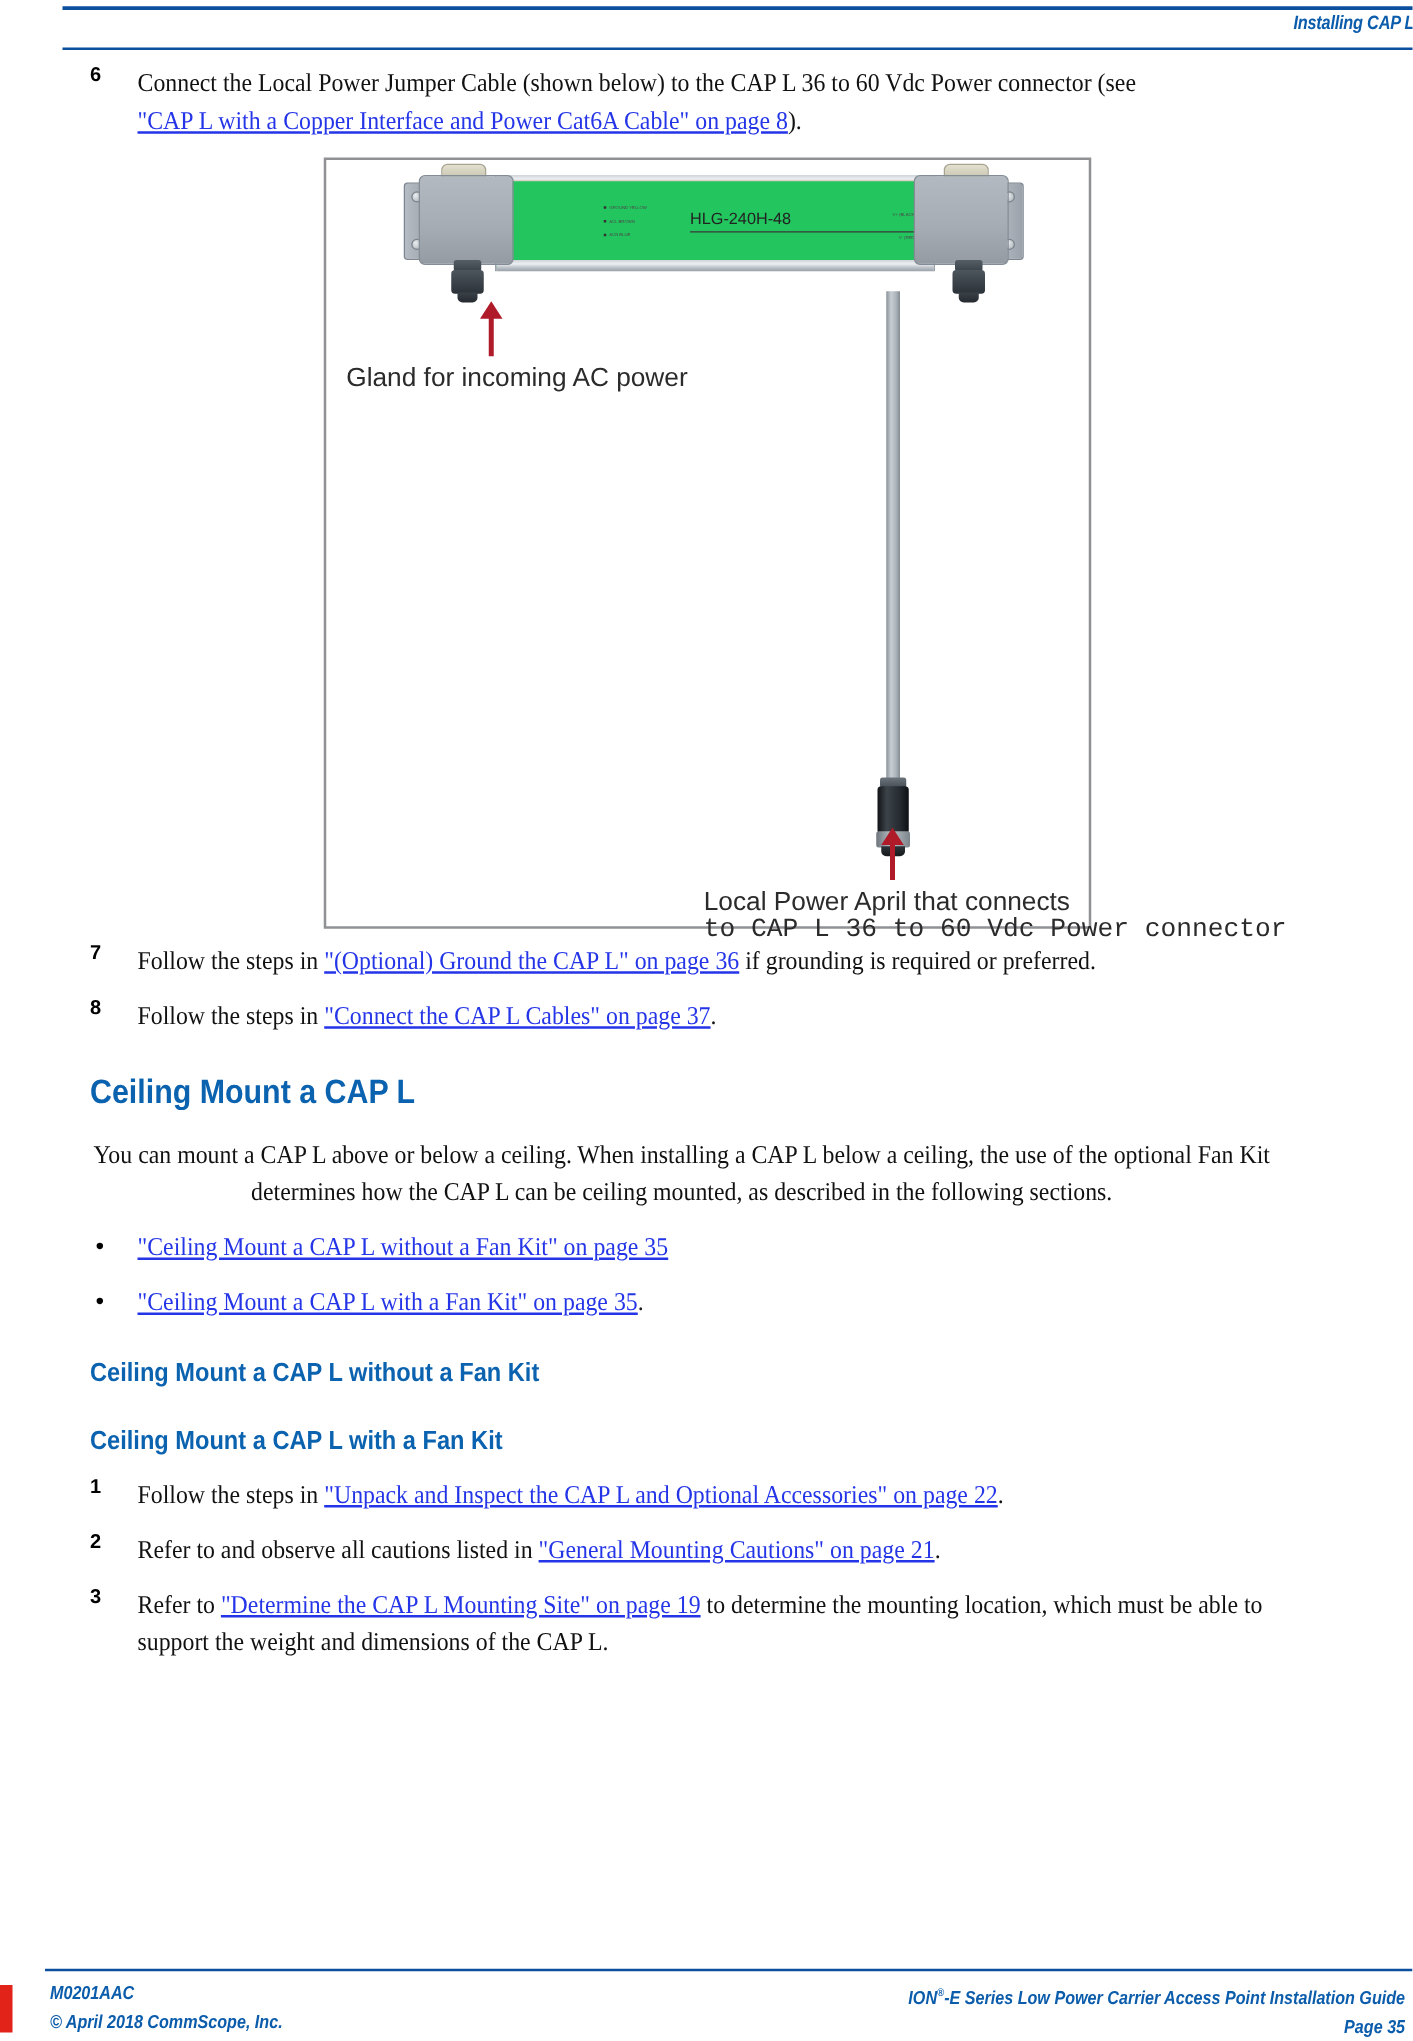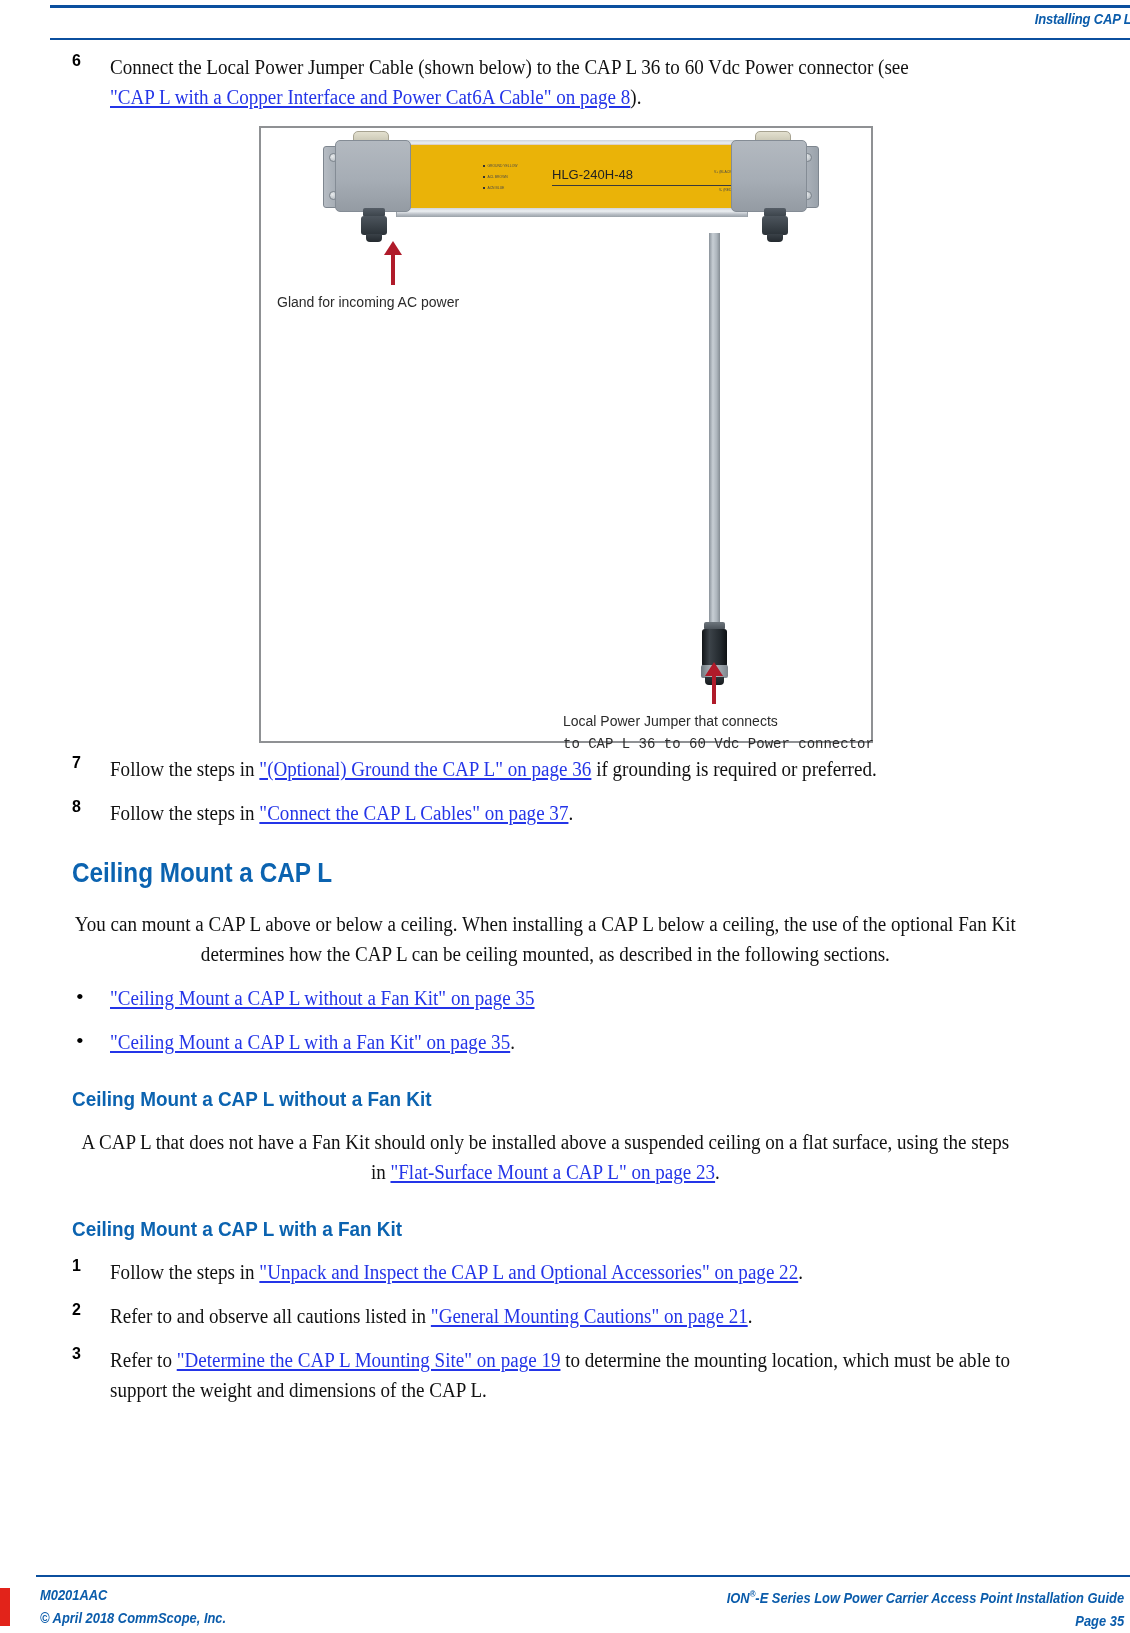--- a/index.html
+++ b/index.html
@@ -107,21 +107,21 @@
     position: absolute;
     left: 60px;
     top: 10px;
     width: 500px;
     height: 85px;
   }
   .psu-body {
     position: absolute;
     left: 75px; top: 6px;
     width: 350px; height: 72px;
-    background: #eab308;
+    background: #22c55e;
     border: 1px solid #ddd0c6;
     box-sizing: border-box;
   }
   .psu-rail {
     position: absolute;
     left: 75px;
     width: 350px;
     height: 9px;
     background: linear-gradient(to bottom,#cfd4da 0%,#eceff2 35%,#b9bfc6 70%,#9aa1a8 100%);
     border-left: 1px solid #9aa1a8;
@@ -316,21 +316,21 @@
     position: absolute;
     left: 0; top: 0;
     width: 0; height: 0;
     border-left: 9px solid transparent;
     border-right: 9px solid transparent;
     border-bottom: 14px solid #b01b2a;
   }
   .callout {
     position: absolute;
     font-family: "Liberation Sans", sans-serif;
-    font-size: 14px;
+    font-size: 21px;
     color: #2b2b2b;
     white-space: nowrap;
     line-height: 23px;
   }
 
   
   .h1 {
     font-family: "Liberation Sans", sans-serif;
     font-weight: bold;
     font-size: 27px;
@@ -509,21 +509,21 @@
       <div class="arrow-up" style="left:123px; top:113px; height:44px;">
         <div class="a-head"></div>
         <div class="a-shaft" style="height:32px;"></div>
       </div>
       <div class="callout" style="left:16px; top:163px;">Gland for incoming AC power</div>
 
       <div class="arrow-up" style="left:444px; top:534px; height:42px;">
         <div class="a-head"></div>
         <div class="a-shaft" style="height:30px;"></div>
       </div>
-      <div class="callout" style="left:302px; top:582px;">Local Power Jumper that connects</div>
+      <div class="callout" style="left:302px; top:582px;">Local Power April that connects</div>
       <div class="callout" style="left:302px; top:605px;font-family:Liberation Mono, monospace;">to CAP L 36 to 60 Vdc Power connector</div>
     </div>
   </div>
 
   <div class="step">
     <span class="step-num">7</span>
     <span class="step-text"><span>Follow the steps in </span><a class="link" href="#">"(Optional) Ground the CAP L" on page 36</a><span> if grounding is required or preferred.</span></span>
   </div>
 
   <div class="step" style="margin-top:14px;">
@@ -540,23 +540,20 @@
   <div class="bullet">
       <span class="t"><a class="link" href="#">"Ceiling Mount a CAP L without a Fan Kit" on page 35</a><span></span></span>
     </div>
 
   <div class="bullet">
       <span class="t"><a class="link" href="#">"Ceiling Mount a CAP L with a Fan Kit" on page 35</a><span>.</span></span>
     </div>
 
 
   <div class="h2">Ceiling Mount a CAP L without a Fan Kit</div>
-  <div class="para">
-      <span class="t"><span>A CAP L that does not have a Fan Kit should only be installed above a suspended ceiling on a flat surface, using the steps in </span><a class="link" href="#">"Flat-Surface Mount a CAP L" on page 23</a><span>.</span></span>
-    </div>
 
   <div class="h2">Ceiling Mount a CAP L with a Fan Kit</div>
 
   <div class="step" style="margin-bottom:14px;">
     <span class="step-num">1</span>
     <span class="step-text"><span>Follow the steps in </span><a class="link" href="#">"Unpack and Inspect the CAP L and Optional Accessories" on page 22</a><span>.</span></span>
   </div>
 
   <div class="step" style="margin-bottom:14px;">
     <span class="step-num">2</span>

